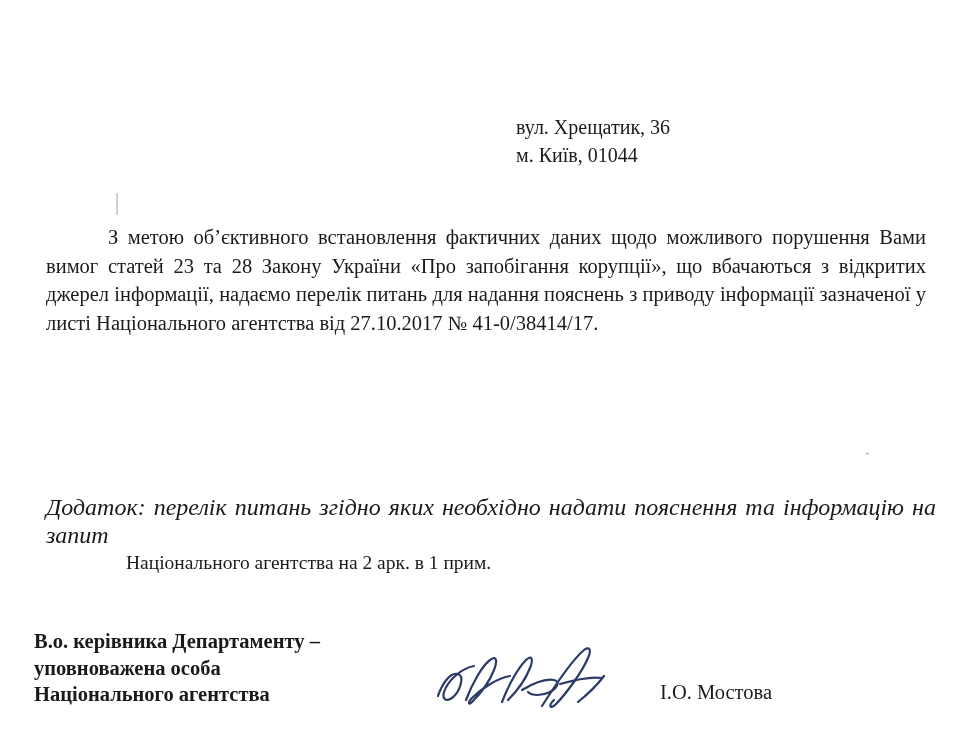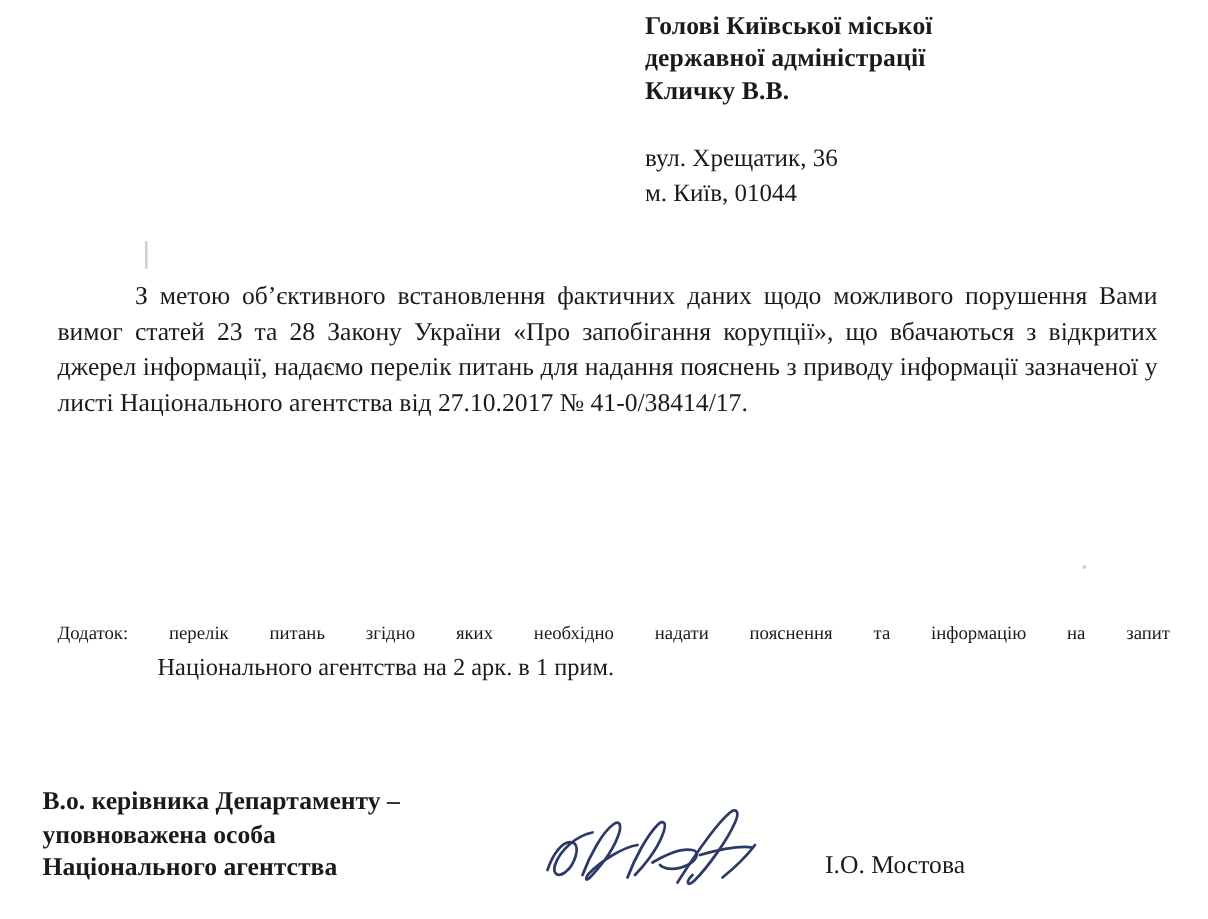--- a/index.html
+++ b/index.html
@@ -71,25 +71,26 @@
   }
 
   
   .attachment {
     position: absolute;
     left: 46px;
     top: 493px;
     width: 890px;
   }
   .attachment-line1 {
-    font-size: 15px;
+    font-size: 24px;
     line-height: 28px;
     text-align: justify;
     text-align-last: justify;
     white-space: normal;
+    font-style: italic;
   }
   .attachment-line2 {
     font-size: 19.5px;
     line-height: 28px;
     margin-left: 80px;
   }
 
   
   .signature {
     position: absolute;
@@ -129,25 +130,20 @@
     background: #d8d8d8;
   }
   .scan-mark.m1 { left: 116px; top: 193px; width: 2px; height: 22px; background:#cfcfcf; }
   .scan-mark.m2 { left: 866px; top: 452px; width: 3px; height: 3px; border-radius:50%; background:#cccccc; }
 </style>
 </head>
 <body>
 
 <div class="page">
 
-  <div class="addressee">
-    <div class="addressee-line">Голові Київської міської</div>
-    <div class="addressee-line">державної адміністрації</div>
-    <div class="addressee-line">Кличку В.В.</div>
-  </div>
 
   <div class="address">
     <div class="address-line">вул. Хрещатик, 36</div>
     <div class="address-line">м. Київ, 01044</div>
   </div>
 
   <div class="body-block">
     <p class="para">З метою об’єктивного встановлення фактичних даних щодо можливого порушення Вами вимог статей 23 та 28 Закону України «Про запобігання корупції», що вбачаються з відкритих джерел інформації, надаємо перелік питань для надання пояснень з приводу інформації зазначеної у листі Національного агентства від 27.10.2017 № 41-0/38414/17.</p>
   </div>
 

